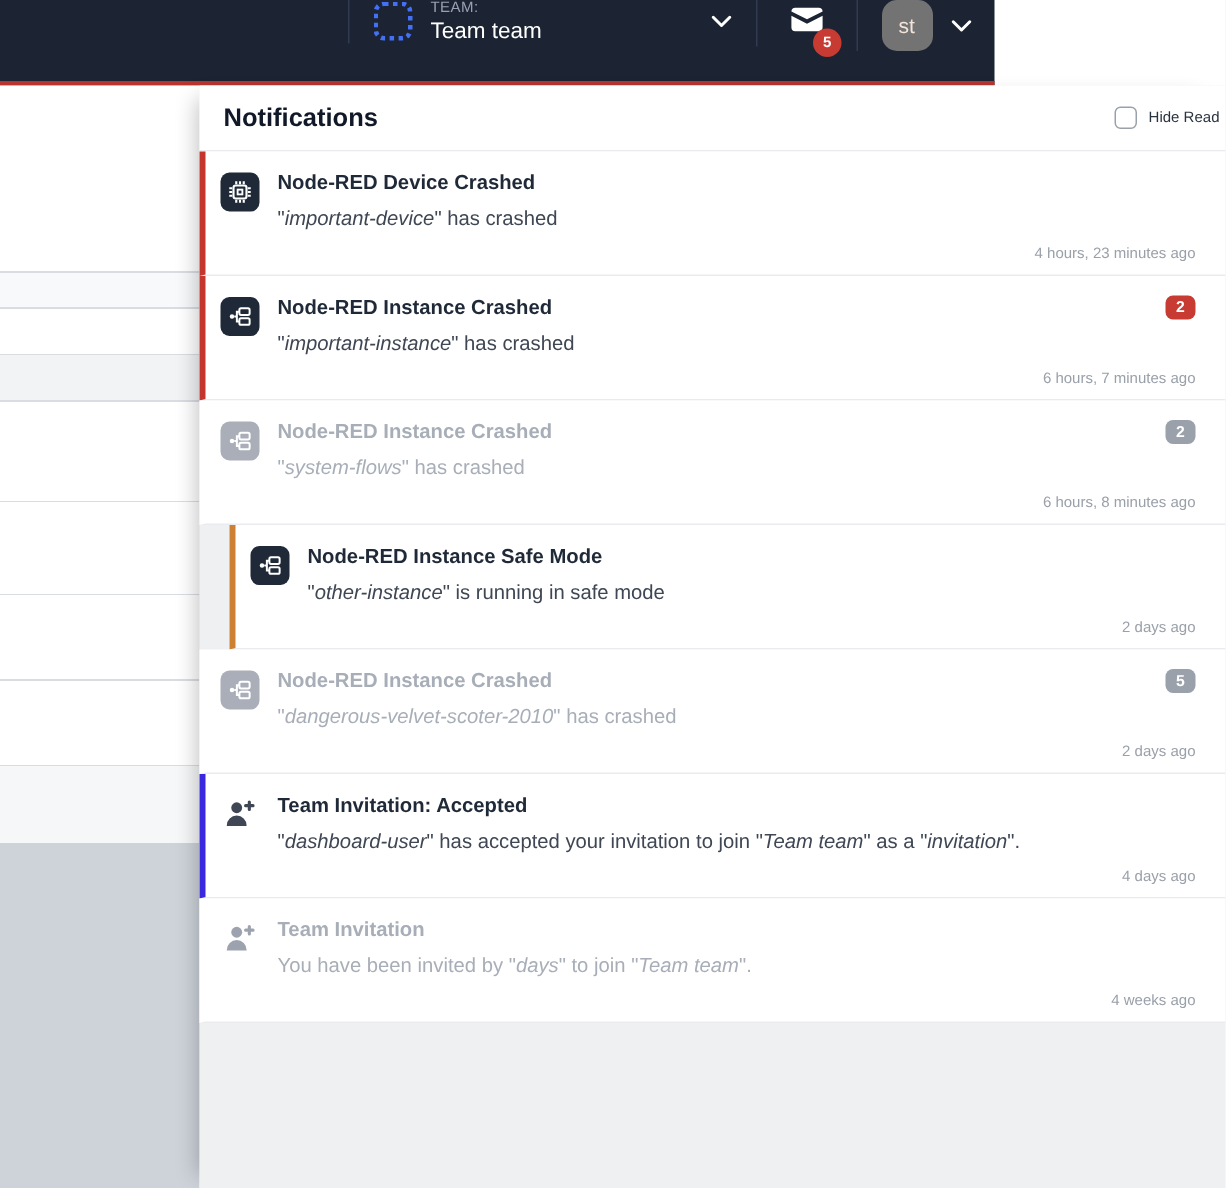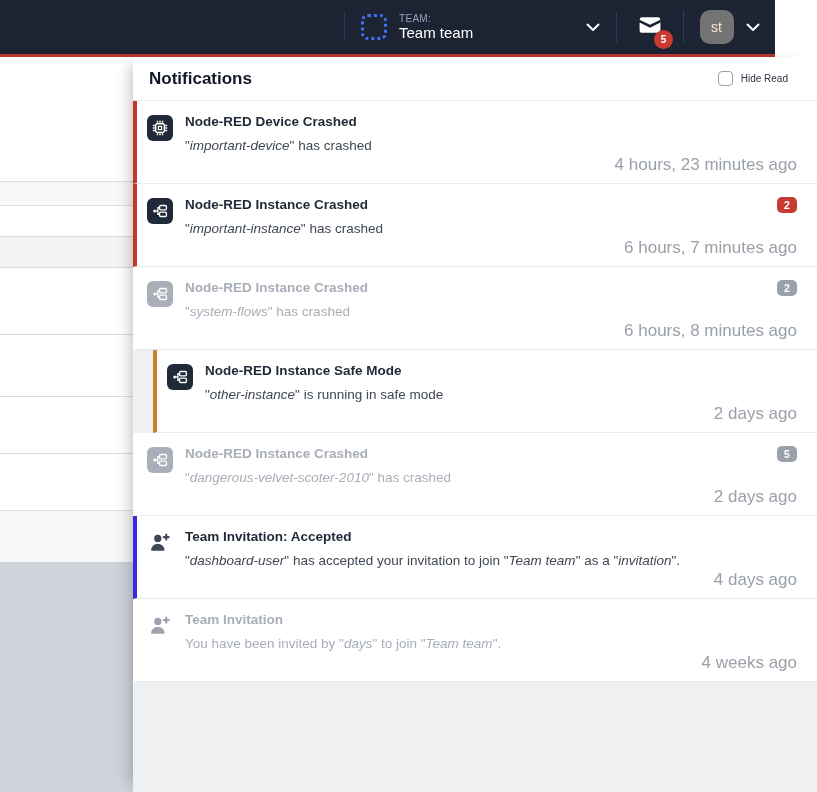--- a/index.html
+++ b/index.html
@@ -4,23 +4,23 @@
 <style>
   * { margin:0; padding:0; box-sizing:border-box; }
   html,body { width:817px; height:792px; overflow:hidden; }
   body {
     font-family:"Liberation Sans","DejaVu Sans",sans-serif;
     background:#ffffff; position:relative;
   }
 
   
   .navbar {
-    position:absolute; left:0; top:0; width:775px; height:57px;
+    position:absolute; left:0; top:0; width:663px; height:57px;
     background:#1c2433; border-bottom:3px solid #b8352e;
-    display:flex; align-items:center;
+    display:flex; align-items:flex-start;
   }
   .nav-spacer { flex:1; }
   .nav-section { border-left:1px solid #313b51; display:flex; align-items:center; }
   .team-select { width:272px; padding:0 16px; gap:12px; cursor:pointer; }
   .team-icon {
     width:26px; height:26px; border-radius:7px; flex:none;
     border:3px dotted #4370f5;
   }
   .team-text { display:flex; flex-direction:column; line-height:1.15; }
   .team-label { font-size:10px; color:#98a1b3; letter-spacing:.3px; }
@@ -66,21 +66,21 @@
 
   
   .panel {
     position:absolute; left:133px; top:57px; width:684px; height:735px;
     background:#eef0f2;
     box-shadow:-10px 0 14px -8px rgba(0,0,0,.25);
   }
   .panel-header {
     height:44px; background:#ffffff; border-bottom:1px solid #e9ebee;
     display:flex; align-items:center; justify-content:space-between;
-    padding:0 29px 0 16px;
+    padding:0 4px 0 16px;
   }
   .panel-title { font-size:17px; font-weight:bold; color:#111827; }
   .hide-read { display:flex; align-items:center; gap:8px; cursor:pointer; }
   .checkbox {
     width:15px; height:15px; border:1px solid #9aa1ab; border-radius:4px; background:#fff;
   }
   .hide-read-text { font-size:10px; color:#2a3340; }
 
   .item {
     position:relative; height:83px; background:#ffffff;
@@ -91,21 +91,21 @@
     width:26px; height:26px; border-radius:6px; flex:none; margin-top:2px;
     display:flex; align-items:center; justify-content:center;
   }
   .icon-plain { width:26px; height:26px; flex:none; margin-top:2px;
     display:flex; align-items:center; justify-content:center; }
   .item-title { font-size:13.5px; font-weight:bold; color:#1f2937; line-height:18px; }
   .item-body { font-size:13.5px; color:#3f4754; margin-top:6px; line-height:18px; }
   .item.read .item-title, .item.read .item-body { color:#a8aeb8; }
   .item-time {
     position:absolute; right:20px; bottom:8px;
-    font-size:17px; color:#9aa0a9;
+    font-size:10px; color:#9aa0a9;
   }
   .badge {
     position:absolute; right:20px; top:13px;
     min-width:20px; height:16px; border-radius:5px;
     color:#fff; font-size:10.5px; font-weight:bold;
     display:flex; align-items:center; justify-content:center; padding:0 5px;
   }
 </style>
 </head>
 <body>

